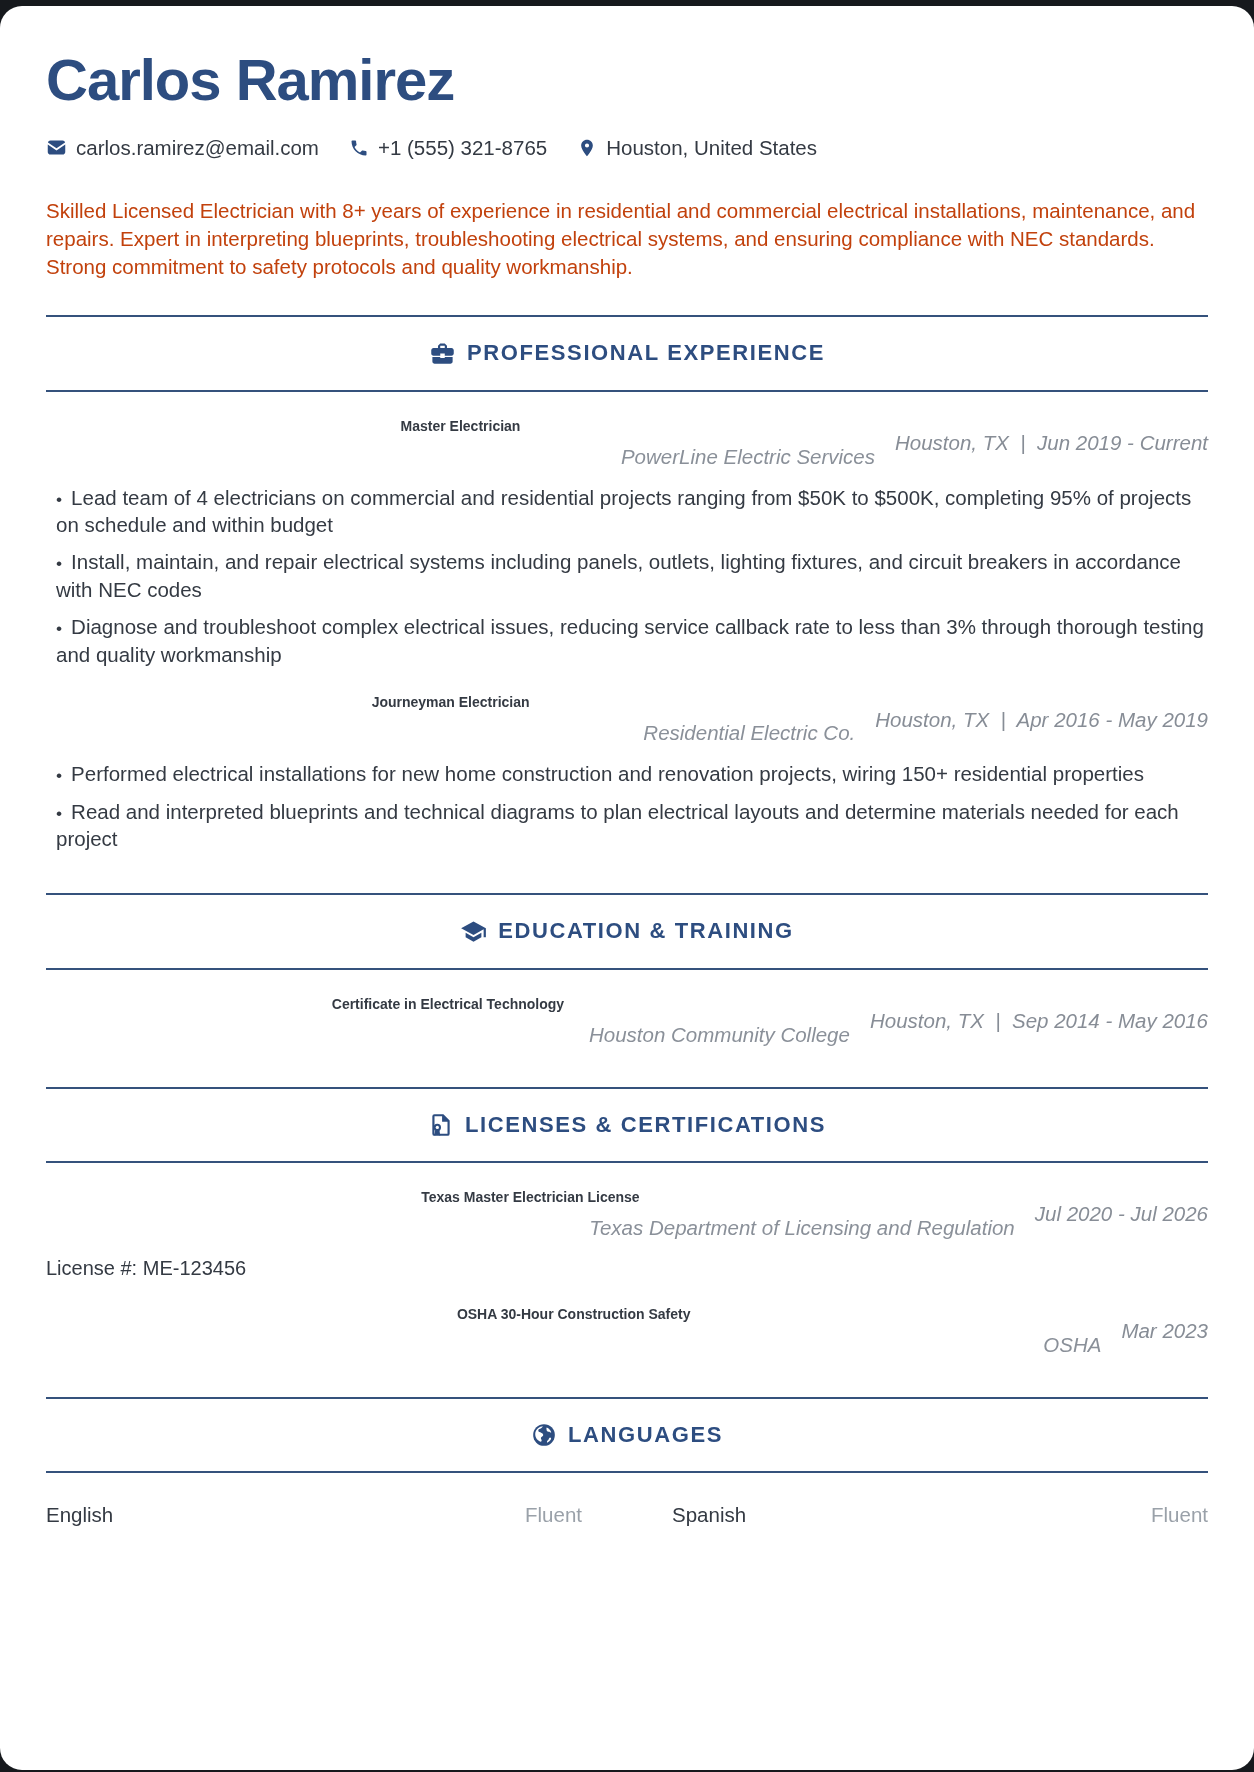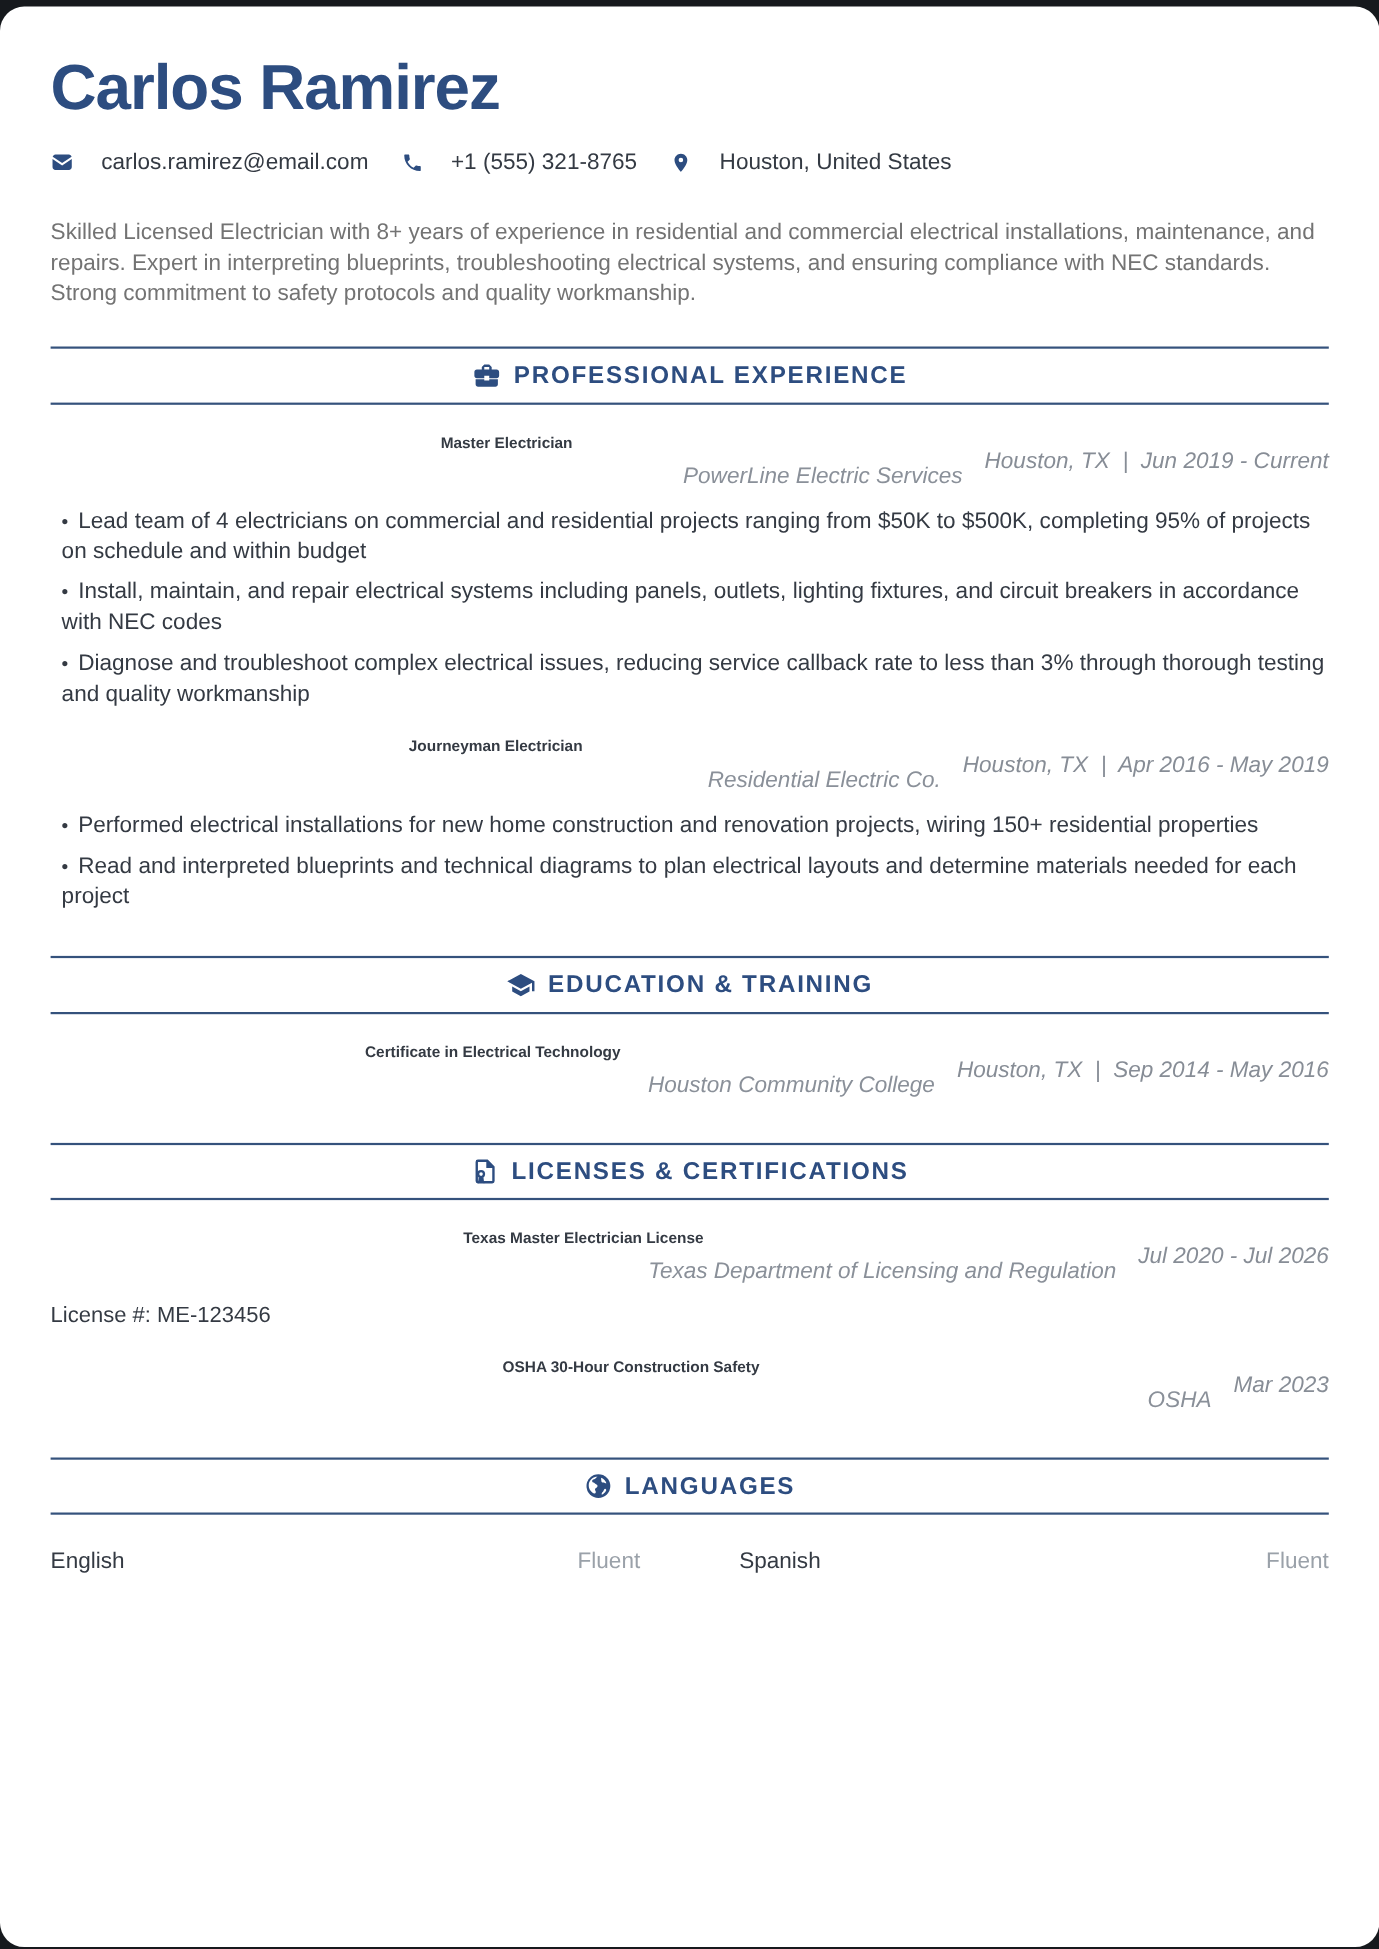--- a/index.html
+++ b/index.html
@@ -23,31 +23,31 @@
     letter-spacing: -1px; line-height: 1.05; margin: 0;
   }
   .role {
     font-size: 30px; font-style: italic; font-weight: 600;
     color: #2d4d80; margin-top: 13px;
   }
   .contact-row {
     display: flex; align-items: center; gap: 30px;
     margin-top: 25px; font-size: 20.5px; color: #343a43;
   }
-  .contact-item { display: flex; align-items: center; gap: 25px; }
+  .contact-item { display: flex; align-items: center; gap: 9px; }
   .icon { display: inline-flex; align-items: center; justify-content: center; }
   .icon svg { display: block; }
   .summary {
-    margin-top: 37px; font-size: 20.5px; line-height: 1.36; color: #737373;
+    margin-top: 37px; font-size: 20.5px; line-height: 1.36; color: #c2410c;
   }
   .section-header {
     margin-top: 34px;
     border-top: 2px solid #35527c;
     border-bottom: 2px solid #35527c;
-    padding: 11px 0;
+    padding: 23px 0;
     display: flex; align-items: center; justify-content: center; gap: 11px;
     color: #2d4d80;
   }
   .section-title {
     font-size: 22px; font-weight: 600; letter-spacing: 1.6px;
   }
   .entry-head {
     display: grid; grid-template-columns: 1fr auto; align-items: center;
     margin-top: 26px; column-gap: 20px;
   }

